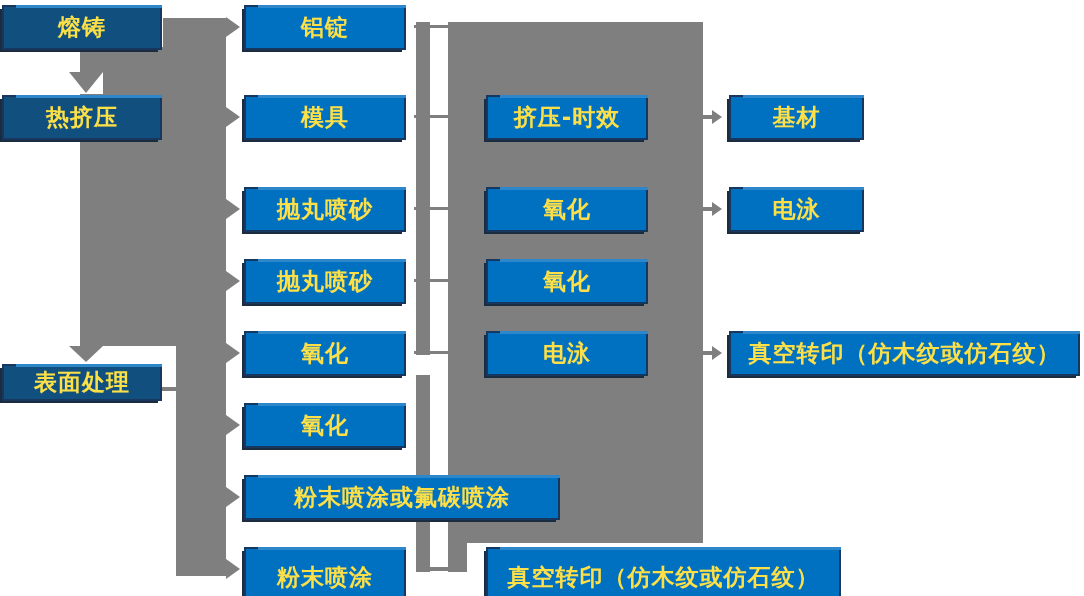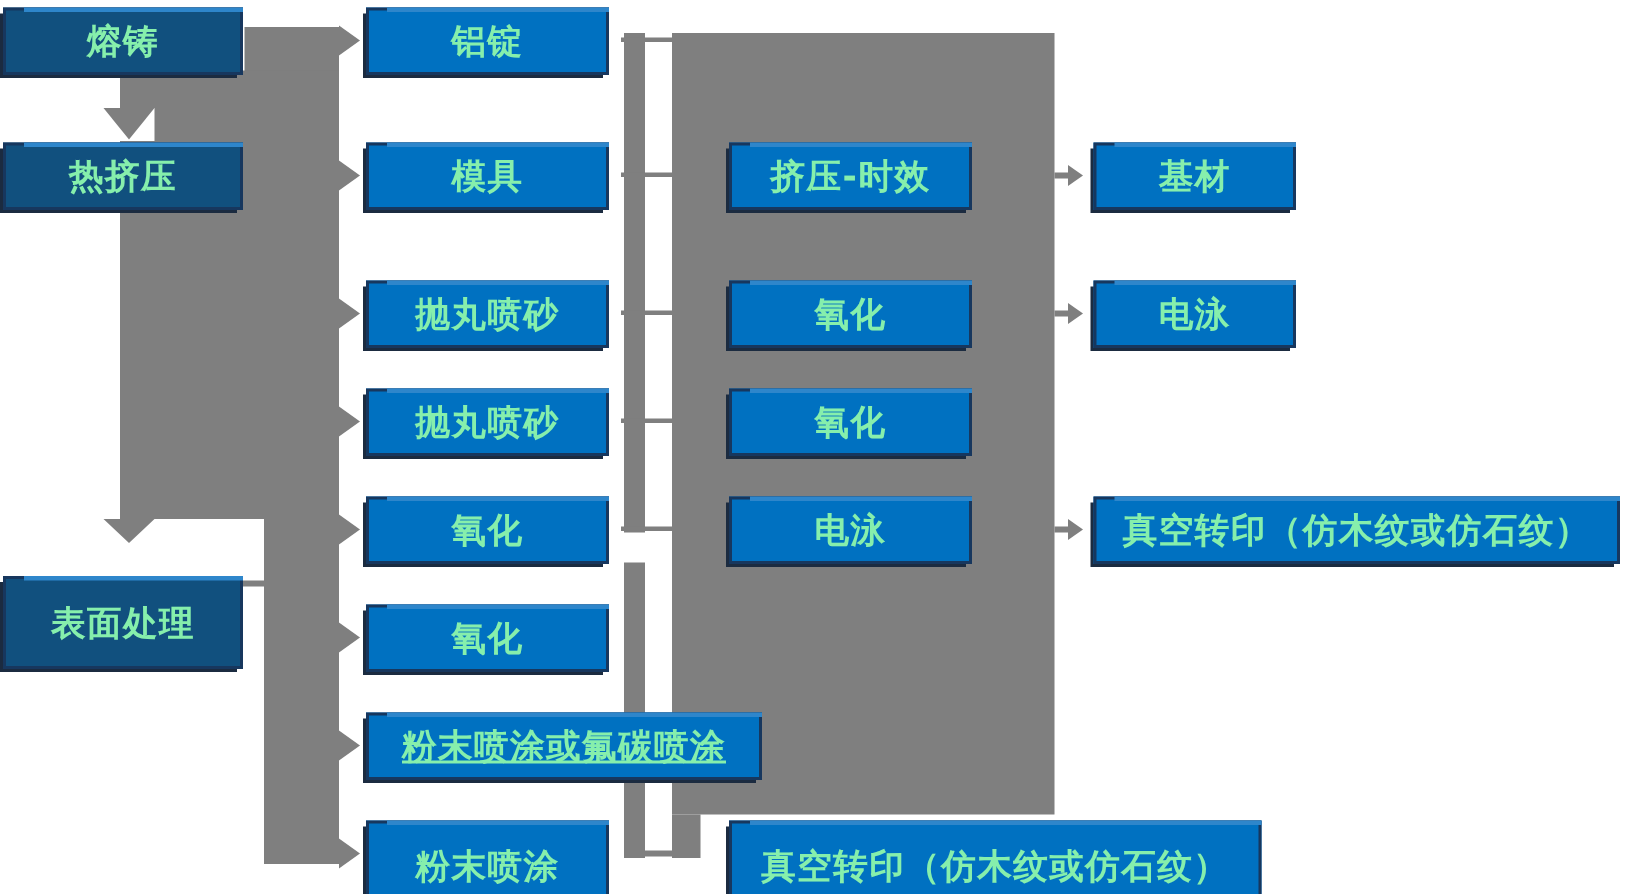--- a/index.html
+++ b/index.html
@@ -4,21 +4,21 @@
 <style>
   html,body{margin:0;padding:0;background:#fff;}
   .canvas{
     position:relative;width:1084px;height:596px;background:#ffffff;overflow:hidden;
     font-family:"DejaVu Sans","Liberation Sans",sans-serif;
   }
   .connectors{position:absolute;left:0;top:0;z-index:0;}
   .node{
     position:absolute;z-index:2;box-sizing:border-box;
     display:flex;align-items:center;justify-content:center;
-    background:#0071C1;border:2px solid #17375E;color:#86efac;
+    background:#0071C1;border:2px solid #17375E;color:#fde047;
     font-size:23px;font-weight:600;letter-spacing:1px;white-space:nowrap;
     box-shadow:-3px 3px 0 -1px #1B2B40;
   }
   .node::before{ 
     content:"";position:absolute;top:-2px;left:12px;right:-2px;height:3px;
     background:#2E86CB;
   }
   .node.dark{background:#11507E;}
   .r1{top:5px;height:45px;}  .r2{top:95px;height:45px;}
   .r3{top:187px;height:45px;}.r4{top:259px;height:45px;}
@@ -73,21 +73,21 @@
       <polygon points="712,346 722,353 712,360"></polygon>
     </g>
   </svg>
 
   <div class="node dark c1 r1">
     <span>熔铸</span>
   </div>
   <div class="node dark c1 r2">
     <span>热挤压</span>
   </div>
-  <div class="node dark c1" style="top:384px;height:62px;">
+  <div class="node dark c1" style="top:364px;height:37px;">
     <span>表面处理</span>
   </div>
 
   <div class="node c2 r1">
     <span>铝锭</span>
   </div>
   <div class="node c2 r2">
     <span>模具</span>
   </div>
   <div class="node c2 r3">
@@ -95,21 +95,21 @@
   </div>
   <div class="node c2 r4">
     <span>抛丸喷砂</span>
   </div>
   <div class="node c2 r5">
     <span>氧化</span>
   </div>
   <div class="node c2 r6">
     <span>氧化</span>
   </div>
-  <div class="node r7" style="left:244px;width:264px;text-decoration:underline;">
+  <div class="node r7" style="left:244px;width:316px;">
     <span>粉末喷涂或氟碳喷涂</span>
   </div>
   <div class="node c2 r8">
     <span>粉末喷涂</span>
   </div>
 
   <div class="node c3 r2">
     <span>挤压-时效</span>
   </div>
   <div class="node c3 r3">

